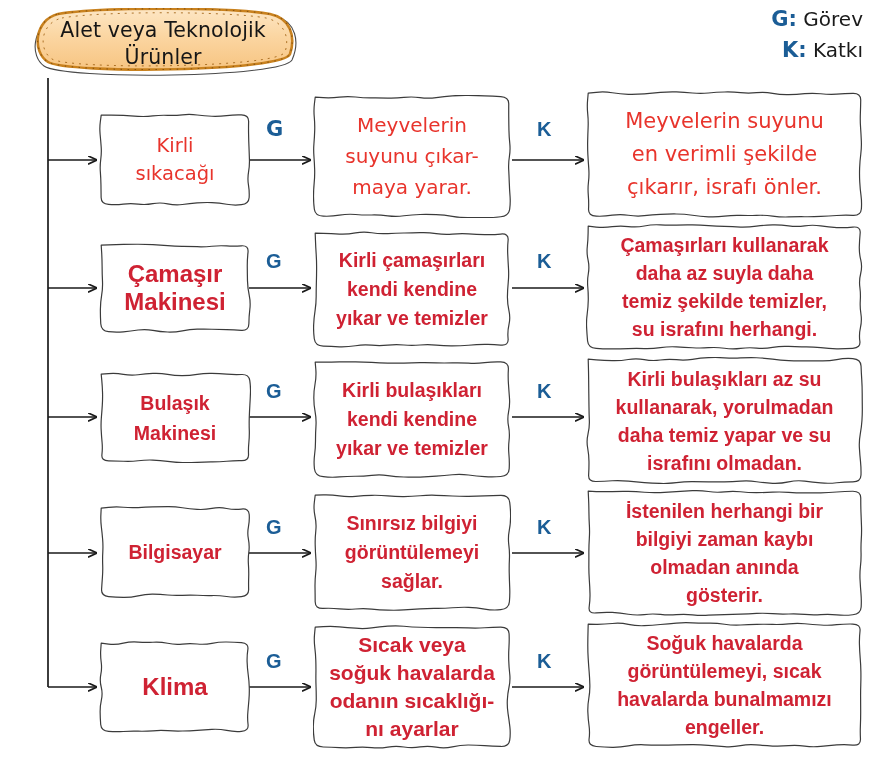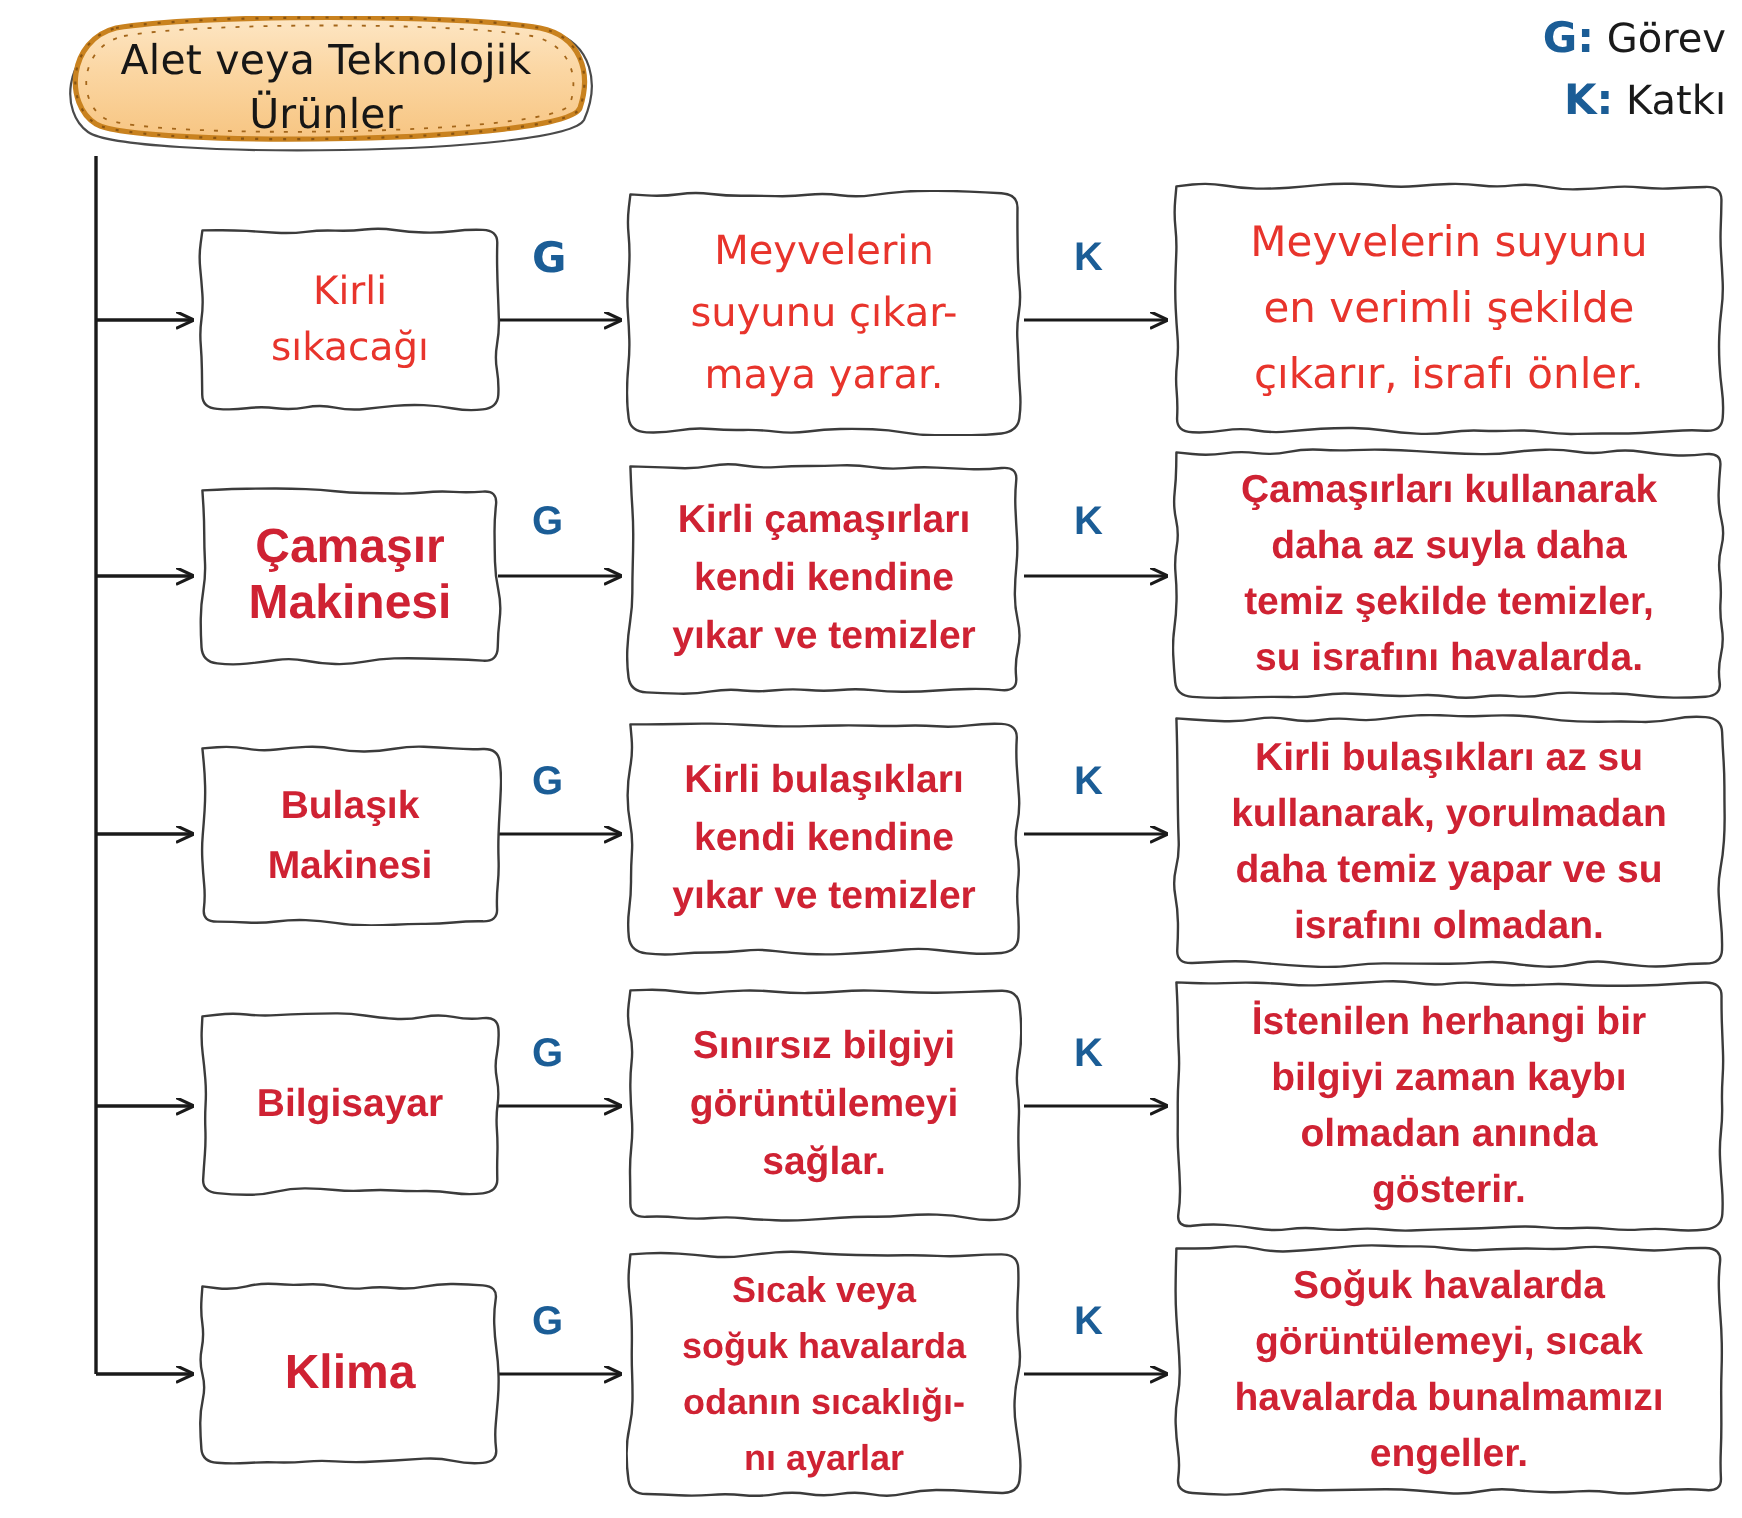--- a/index.html
+++ b/index.html
@@ -270,21 +270,21 @@
 
   <div class="wbox" style="left:586px;top:224px;width:277px;height:126px;">
     <svg class="wbox-svg" viewBox="0 0 277 126" preserveAspectRatio="none">
         <path d="M2.20,2.20 Q2.20,2.20 10.22,3.03 Q18.24,3.86 26.25,2.68 Q34.27,1.50 42.29,2.55 Q50.31,3.60 58.32,1.97 Q66.34,0.34 74.36,0.87 Q82.38,1.40 90.39,1.04 Q98.41,0.68 106.43,0.85 Q114.45,1.03 122.46,1.55 Q130.48,2.07 138.50,2.47 Q146.52,2.88 154.54,3.04 Q162.55,3.21 170.57,2.13 Q178.59,1.05 186.61,0.86 Q194.62,0.66 202.64,1.87 Q210.66,3.07 218.68,1.84 Q226.69,0.60 234.71,1.90 Q242.73,3.20 250.75,3.59 Q258.76,3.99 266.78,3.09 Q274.80,2.20 274.17,8.96 Q273.54,15.71 273.32,22.47 Q273.10,29.22 274.75,35.98 Q276.41,42.73 274.69,49.49 Q272.96,56.24 273.84,63.00 Q274.72,69.76 274.29,76.51 Q273.85,83.27 274.93,90.02 Q276.00,96.78 274.44,103.53 Q272.89,110.29 273.84,117.04 Q274.80,123.80 266.78,124.34 Q258.76,124.87 250.75,124.81 Q242.73,124.76 234.71,123.72 Q226.69,122.68 218.68,122.79 Q210.66,122.90 202.64,122.43 Q194.62,121.95 186.61,123.38 Q178.59,124.82 170.57,124.07 Q162.55,123.33 154.54,124.38 Q146.52,125.43 138.50,124.26 Q130.48,123.08 122.46,123.69 Q114.45,124.29 106.43,123.77 Q98.41,123.25 90.39,122.85 Q82.38,122.45 74.36,123.60 Q66.34,124.76 58.32,124.53 Q50.31,124.31 42.29,124.54 Q34.27,124.76 26.25,124.90 Q18.24,125.03 10.22,124.42 Q2.20,123.80 1.58,117.04 Q0.96,110.29 0.61,103.53 Q0.25,96.78 1.19,90.02 Q2.12,83.27 2.25,76.51 Q2.39,69.76 1.78,63.00 Q1.16,56.24 2.35,49.49 Q3.54,42.73 2.06,35.98 Q0.58,29.22 1.30,22.47 Q2.02,15.71 2.11,8.96 L2.20,2.20 Z" fill="#ffffff" stroke="#3b3b3b" stroke-width="1.2" stroke-linejoin="round" vector-effect="non-scaling-stroke"></path>
       </svg>
     <div class="wbox-inner t-sans" style="font-size:19.5px;line-height:28px;">
       <span>
         <span class="nowrapline">Çamaşırları kullanarak</span>
         <span class="nowrapline">daha az suyla daha</span>
         <span class="nowrapline">temiz şekilde temizler,</span>
-        <span class="nowrapline">su israfını havalarda.</span>
+        <span class="nowrapline">su israfını herhangi.</span>
       </span>
     </div>
   </div>
 
   <div class="wbox" style="left:99px;top:372px;width:152px;height:91px;">
     <svg class="wbox-svg" viewBox="0 0 152 91" preserveAspectRatio="none">
         <path d="M2.20,2.20 Q2.20,2.20 9.58,1.61 Q16.96,1.02 24.34,2.32 Q31.72,3.62 39.10,2.74 Q46.48,1.86 53.86,1.45 Q61.24,1.05 68.62,2.42 Q76.00,3.78 83.38,3.72 Q90.76,3.65 98.14,2.38 Q105.52,1.11 112.90,1.36 Q120.28,1.61 127.66,2.20 Q135.04,2.80 142.42,2.50 Q149.80,2.20 150.75,8.39 Q151.71,14.57 151.47,20.76 Q151.24,26.94 150.86,33.13 Q150.47,39.31 150.27,45.50 Q150.07,51.69 150.28,57.87 Q150.49,64.06 149.88,70.24 Q149.26,76.43 149.53,82.61 Q149.80,88.80 142.42,88.66 Q135.04,88.53 127.66,89.26 Q120.28,89.99 112.90,89.95 Q105.52,89.92 98.14,90.35 Q90.76,90.78 83.38,90.66 Q76.00,90.54 68.62,89.42 Q61.24,88.31 53.86,88.07 Q46.48,87.83 39.10,88.77 Q31.72,89.71 24.34,89.27 Q16.96,88.83 9.58,88.82 Q2.20,88.80 2.93,82.61 Q3.65,76.43 3.07,70.24 Q2.49,64.06 2.17,57.87 Q1.85,51.69 2.37,45.50 Q2.90,39.31 3.30,33.13 Q3.70,26.94 3.54,20.76 Q3.38,14.57 2.79,8.39 L2.20,2.20 Z" fill="#ffffff" stroke="#3b3b3b" stroke-width="1.2" stroke-linejoin="round" vector-effect="non-scaling-stroke"></path>
       </svg>
     <div class="wbox-inner t-sans" style="font-size:19.5px;line-height:30px;">
       <span>
@@ -367,21 +367,21 @@
       <span>
         <span class="nowrapline">Klima</span>
       </span>
     </div>
   </div>
 
   <div class="wbox" style="left:313px;top:625px;width:198px;height:124px;">
     <svg class="wbox-svg" viewBox="0 0 198 124" preserveAspectRatio="none">
         <path d="M2.20,2.20 Q2.20,2.20 10.27,1.69 Q18.33,1.19 26.40,1.83 Q34.47,2.48 42.53,3.22 Q50.60,3.97 58.67,2.94 Q66.73,1.91 74.80,1.19 Q82.87,0.48 90.93,1.23 Q99.00,1.97 107.07,2.26 Q115.13,2.55 123.20,2.66 Q131.27,2.77 139.33,2.65 Q147.40,2.53 155.47,2.93 Q163.53,3.32 171.60,2.77 Q179.67,2.21 187.73,2.21 Q195.80,2.20 196.09,8.84 Q196.39,15.49 195.96,22.13 Q195.53,28.78 195.73,35.42 Q195.93,42.07 196.71,48.71 Q197.49,55.36 196.04,62.00 Q194.59,68.64 194.31,75.29 Q194.02,81.93 195.06,88.58 Q196.11,95.22 196.87,101.87 Q197.63,108.51 196.72,115.16 Q195.80,121.80 187.73,121.47 Q179.67,121.15 171.60,120.60 Q163.53,120.05 155.47,120.00 Q147.40,119.95 139.33,121.85 Q131.27,123.75 123.20,122.20 Q115.13,120.64 107.07,121.94 Q99.00,123.23 90.93,121.97 Q82.87,120.71 74.80,122.06 Q66.73,123.41 58.67,122.61 Q50.60,121.81 42.53,122.42 Q34.47,123.04 26.40,122.63 Q18.33,122.23 10.27,122.01 Q2.20,121.80 1.26,115.16 Q0.33,108.51 0.30,101.87 Q0.27,95.22 1.73,88.58 Q3.19,81.93 3.25,75.29 Q3.31,68.64 3.06,62.00 Q2.80,55.36 2.91,48.71 Q3.02,42.07 2.81,35.42 Q2.60,28.78 1.76,22.13 Q0.93,15.49 1.56,8.84 L2.20,2.20 Z" fill="#ffffff" stroke="#3b3b3b" stroke-width="1.2" stroke-linejoin="round" vector-effect="non-scaling-stroke"></path>
       </svg>
-    <div class="wbox-inner t-sans" style="font-size:18px;line-height:28px;">
+    <div class="wbox-inner t-sans" style="font-size:21px;line-height:28px;">
       <span>
         <span class="nowrapline">Sıcak veya</span>
         <span class="nowrapline">soğuk havalarda</span>
         <span class="nowrapline">odanın sıcaklığı-</span>
         <span class="nowrapline">nı ayarlar</span>
       </span>
     </div>
   </div>
 
   <div class="wbox" style="left:586px;top:622px;width:277px;height:126px;">

